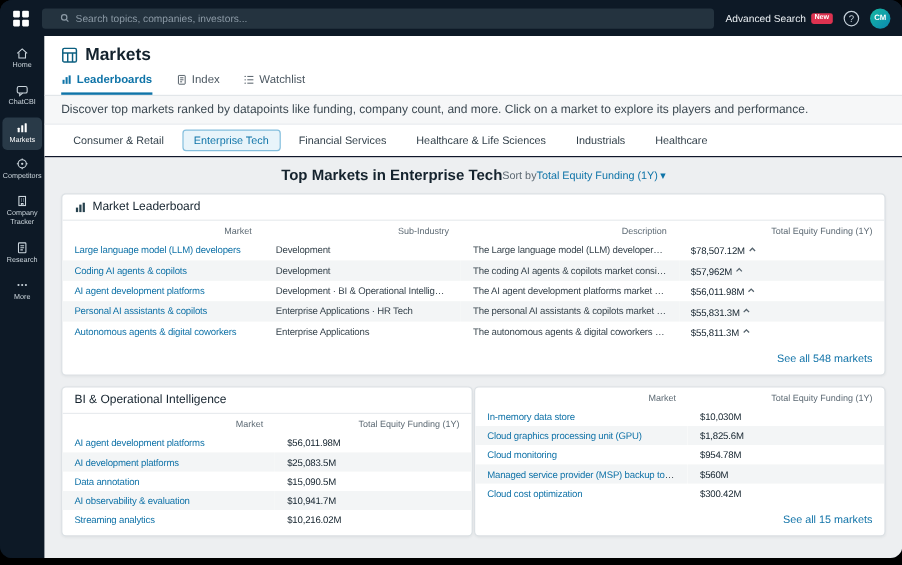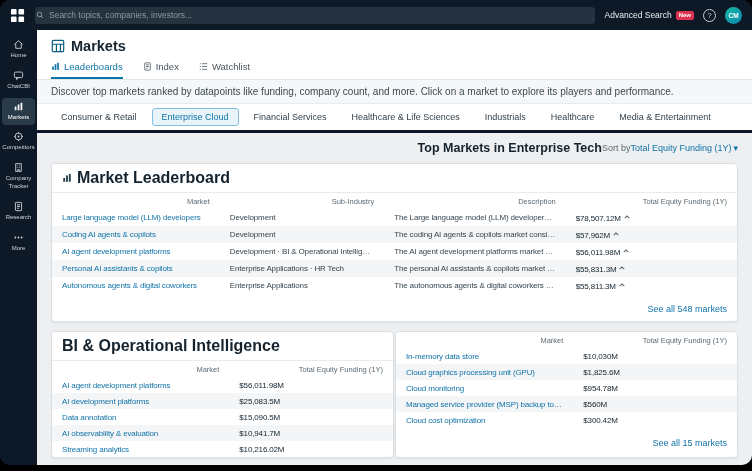--- a/index.html
+++ b/index.html
@@ -3,21 +3,21 @@
 <meta charset="utf-8">
 <style>
   *{box-sizing:border-box;margin:0;padding:0}
   html,body{width:752px;height:471px}
   body{background:#000;font-family:"Liberation Sans",sans-serif;position:relative;overflow:hidden}
   .window{position:absolute;top:0;left:0;width:752px;height:465px;border-radius:10px;overflow:hidden;background:#0d1926}
 
   
   .topbar{height:30px;background:#0d1926;display:flex;align-items:center;padding:0 10px;gap:10px}
   .logo{width:15px;height:15px;flex:none;color:#fff}
-  .searchbar{flex:1;max-width:575px;height:17px;background:#24333f;border-radius:3px;display:flex;align-items:center;gap:5px;padding:0 1px}
+  .searchbar{flex:1;max-width:575px;height:17px;background:#24333f;border-radius:3px;display:flex;align-items:center;gap:5px;padding:0 15px}
   .searchbar svg{width:8px;height:8px;flex:none;color:#8c9aa6}
   .searchbar input{background:transparent;border:0;outline:0;color:#cfd9e0;font-size:8.5px;width:100%;font-family:inherit}
   .searchbar input::placeholder{color:#8c9aa6}
   .topbar-right{display:flex;align-items:center;gap:9px;margin-left:auto}
   .adv-wrap{display:flex;align-items:center;gap:4px;cursor:pointer}
   .adv-search{color:#e9eef2;font-size:8.5px}
   .new-badge{background:#dd3250;color:#fff;font-size:6px;font-weight:700;padding:1.5px 3px;border-radius:2px;line-height:1}
   .help{width:13px;height:13px;border:1px solid #c4cfd8;border-radius:50%;color:#c4cfd8;font-size:8px;display:flex;align-items:center;justify-content:center;cursor:pointer}
   .avatar{width:17px;height:17px;border-radius:50%;background:linear-gradient(135deg,#16b8a2,#0b87b0);color:#fff;font-size:6.5px;font-weight:700;display:flex;align-items:center;justify-content:center;cursor:pointer}
 
@@ -30,36 +30,36 @@
 
   
   .main{position:absolute;top:30px;left:37px;right:0;bottom:0;background:#edeff1;overflow:hidden}
   .page-head{background:#fff;padding:8px 14px 0;border-bottom:1px solid #e2e6e9}
   .title-row{display:flex;align-items:center;gap:6px}
   .title-row svg{width:14px;height:14px;color:#0b5f80}
   .page-title{font-size:14.5px;font-weight:700;color:#13222d}
   .tabs{display:flex;gap:20px;margin-top:7px}
   .tab{display:flex;align-items:center;gap:4px;font-size:9.5px;color:#4a5660;padding-bottom:5px;border-bottom:2px solid transparent;cursor:pointer}
   .tab svg{width:9px;height:9px}
-  .tab.active{color:#0f74a8;font-weight:400;border-bottom-color:#0f74a8}
+  .tab.active{color:#0f74a8;font-weight:700;border-bottom-color:#0f74a8}
 
   .desc-strip{background:#f6f7f8;border-bottom:1px solid #e8ebee;padding:6px 14px;font-size:10px;color:#3c4952}
 
-  .cats{background:#fff;border-bottom:3px solid #0f172a;padding:4px 14px;display:flex;gap:5px}
+  .cats{background:#fff;border-bottom:1px solid #0f172a;padding:4px 14px;display:flex;gap:5px}
   .cat{font-size:9px;color:#313f49;padding:3px 9px;border:1px solid transparent;border-radius:3px;cursor:pointer;white-space:nowrap;background:transparent}
   .cat.active{color:#0f74a8;background:#e8f4fa;border-color:#83bedd}
 
   .content{padding:8px 14px 0}
-  .section-row{display:flex;align-items:center;justify-content:flex-end}
+  .section-row{display:flex;align-items:center;justify-content:center}
   .section-title{font-size:12.5px;font-weight:700;color:#15232e}
   .sortby{font-size:9px;color:#5b6771;display:flex;align-items:center;gap:0}
   .sort-val{color:#0f74a8;cursor:pointer;display:flex;align-items:center;gap:2px}
 
   .card{background:#fff;border:1px solid #dbe0e4;border-radius:4px;margin-top:8px;box-shadow:0 1px 2px rgba(20,30,40,.05);overflow:hidden}
-  .card-head{display:flex;align-items:center;gap:5px;padding:5px 10px;border-bottom:1px solid #e8ebee;font-size:16px;font-weight:700;color:#15232e}
+  .card-head{display:flex;align-items:center;gap:5px;padding:5px 10px;border-bottom:1px solid #e8ebee;font-size:10px;font-weight:400;color:#15232e}
   .card-head svg{width:10px;height:10px;color:#27424e;flex:none}
 
   table{width:100%;border-collapse:collapse;table-layout:fixed}
   th{font-size:7.5px;font-weight:400;color:#5d6a74;text-align:right;padding:4px 10px 3px;white-space:nowrap;overflow:hidden}
   td{font-size:8px;letter-spacing:-.15px;color:#39464f;padding:3.5px 10px;white-space:nowrap;overflow:hidden;text-overflow:ellipsis}
   tbody tr:nth-child(even){background:#f3f5f6}
   a.mkt{color:#1173a8;text-decoration:none;cursor:pointer}
   .fund{color:#13222d}
   .fund-ico{display:inline-block;margin-left:3px;color:#55636d;vertical-align:1px}
   .card-foot{padding:4px 10px 5px;text-align:right}
@@ -189,26 +189,25 @@
             </svg>
           <span>Watchlist</span>
         </div>
       </div>
     </div>
 
     <div class="desc-strip">Discover top markets ranked by datapoints like funding, company count, and more. Click on a market to explore its players and performance.</div>
 
     <div class="cats">
       <button class="cat">Consumer &amp; Retail</button>
-      <button class="cat active">Enterprise Cloud</button>
+      <button class="cat active">Enterprise Tech</button>
       <button class="cat">Financial Services</button>
       <button class="cat">Healthcare &amp; Life Sciences</button>
       <button class="cat">Industrials</button>
       <button class="cat">Healthcare</button>
-      <button class="cat">Media &amp; Entertainment</button>
     </div>
 
     <div class="content">
 
       <div class="section-row">
         <span class="section-title">Top Markets in Enterprise Tech</span>
         <span class="sortby">
           <span>Sort by</span>
           <span class="sort-val">
             <span>Total Equity Funding (1Y)</span>

